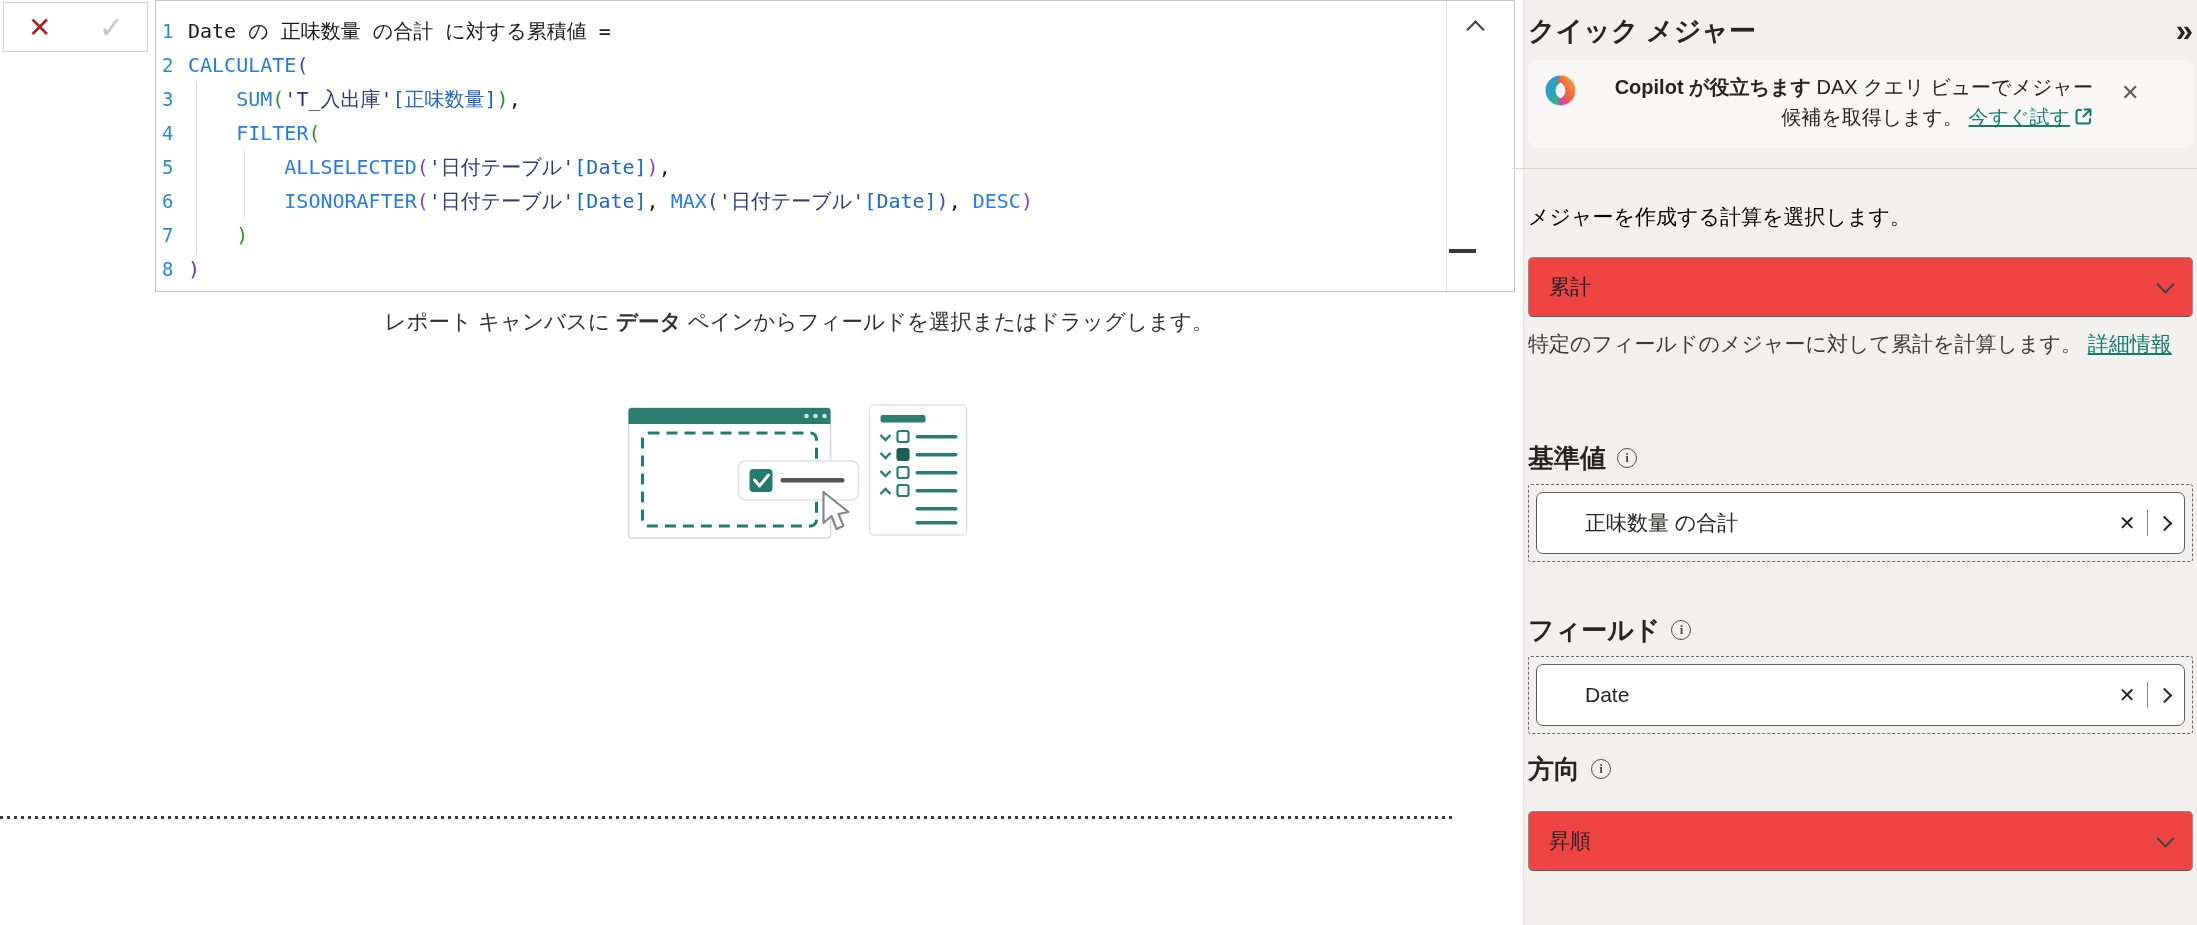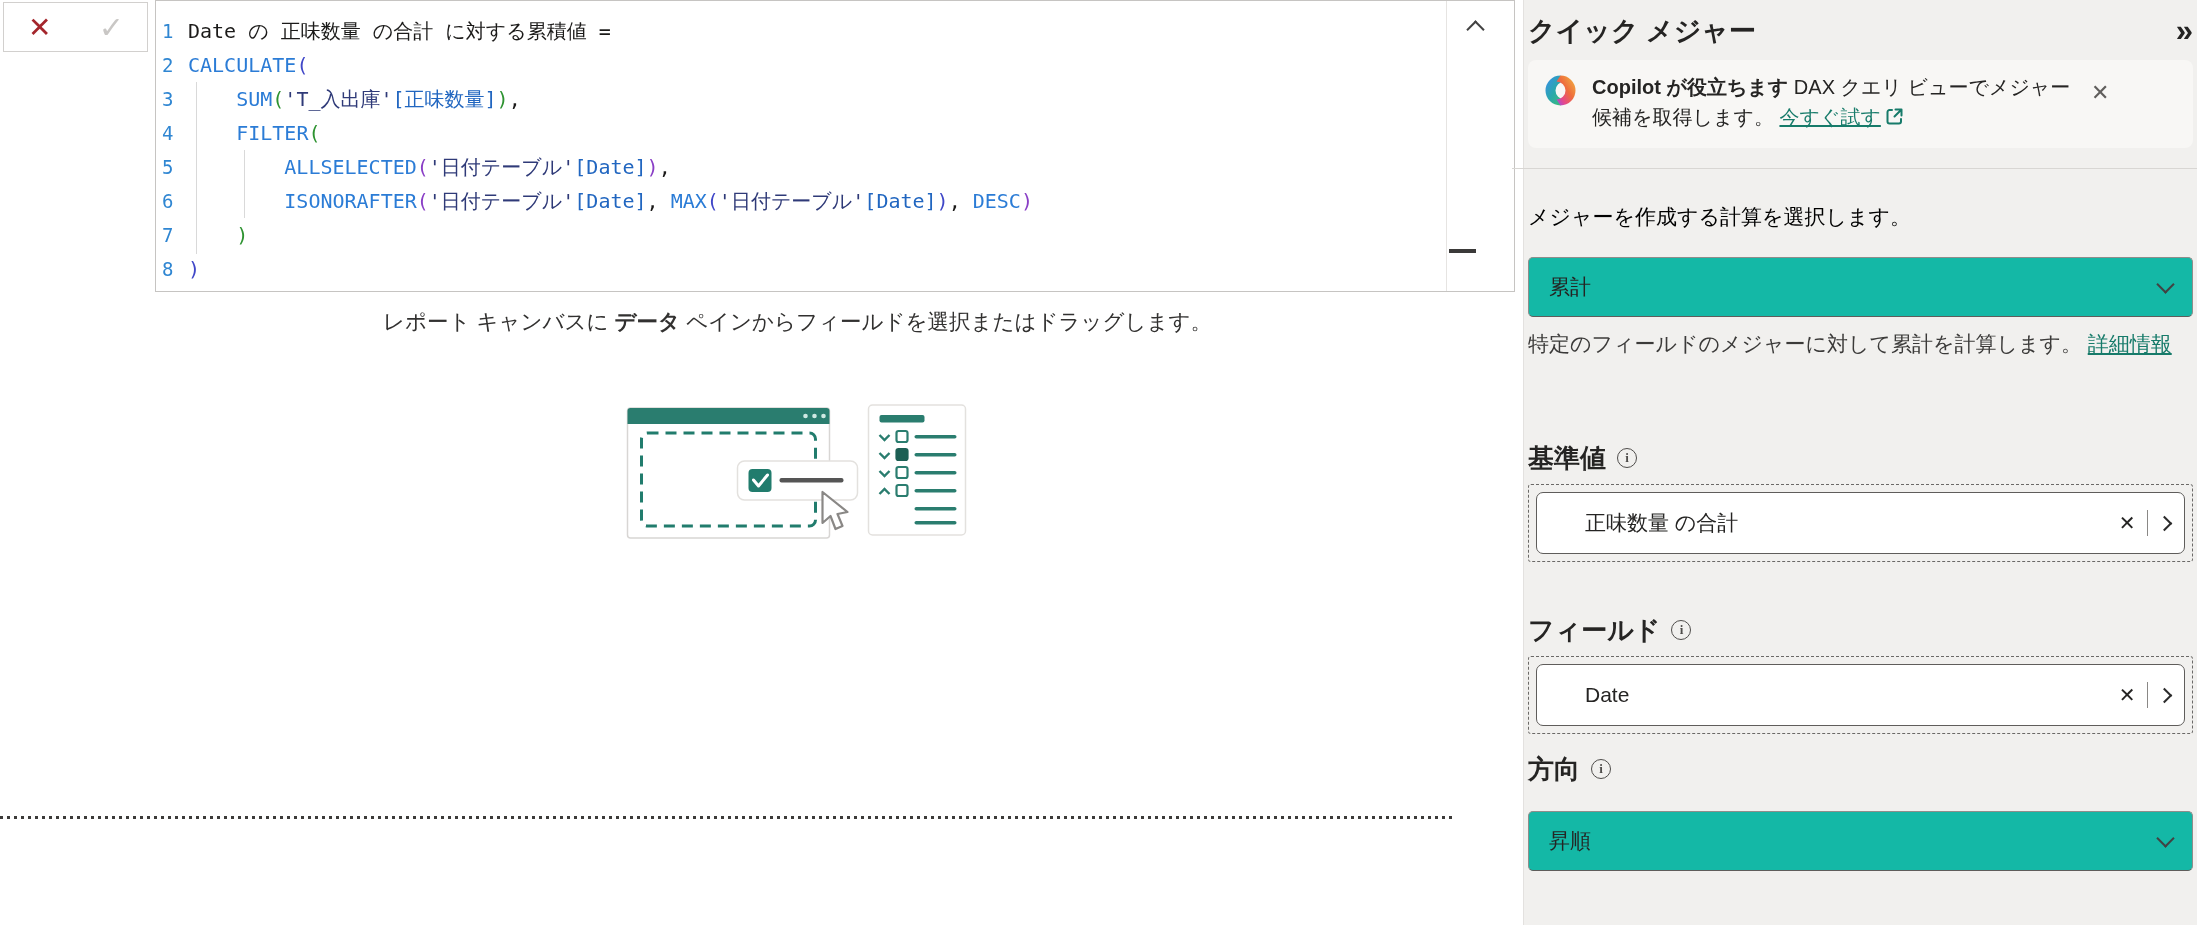--- a/index.html
+++ b/index.html
@@ -1,21 +1,21 @@
 <!DOCTYPE html>
 <html><head>
 <meta charset="utf-8">
 <style>
   * { margin:0; padding:0; box-sizing:border-box; }
   html,body { width:2197px; height:925px; overflow:hidden; background:#fff;
     font-family:"Liberation Sans","DejaVu Sans",sans-serif; color:#252423; }
 
   
   #canvas { position:absolute; left:0; top:0; width:1600px; height:925px;
-    background:#fff; border-right:5px solid #84cc16; }
+    background:#fff; border-right:2px solid #84cc16; }
   .canvas-msg { position:absolute; top:306px; left:0; width:100%; text-align:center;
     font-size:21.5px; line-height:33px; color:#323130; }
   .canvas-msg .inner { display:inline-block; max-width:900px; }
   .canvas-msg b { font-weight:700; }
   #illustration { position:absolute; top:400px; left:50%; transform:translateX(-50%); }
   #dotted-line { position:absolute; top:816px; left:0; width:1456px; height:3px;
     background:repeating-linear-gradient(90deg,#3c3b39 0 3px,transparent 3px 7px); }
 
   
   #formula-bar { position:absolute; left:155px; top:0; width:1360px; height:292px;
@@ -54,29 +54,29 @@
   .chev.right{ transform:rotate(-45deg); width:11px; height:11px; border-color:#2b2b2b; }
 
   
   #panel { position:absolute; left:1523px; top:0; width:674px; height:925px;
     background:#f1f0ee; border-left:1px solid #e3e1df; padding:0 4px; }
   .panel-header { margin-top:12px; height:38px; display:flex; align-items:center;
     justify-content:space-between; }
   .panel-title { font-size:27px; font-weight:700; color:#252423; }
   .collapse-btn { font-size:31px; color:#252423; line-height:30px; cursor:pointer; font-weight:600; }
   .copilot-banner { margin-top:10px; height:88px; background:#f8f7f5; border-radius:8px;
-    padding:12px 14px; display:flex; gap:13px; align-items:flex-start; }
+    padding:12px 14px; display:flex; gap:28px; align-items:flex-start;text-align:right; }
   .banner-text { flex:1; font-size:20px; line-height:30px; color:#252423; max-width:486px; }
   .banner-text b { font-weight:700; }
   .teal-link { color:#177b6a; text-decoration:underline; cursor:pointer; }
   .ext-icon { display:inline-block; vertical-align:-2px; margin-left:4px; }
   .banner-close { font-size:22px; color:#605e5c; margin-top:8px; cursor:pointer; }
   .panel-divider { margin:20px -16px 0; height:1px; background:#d8d6d3; }
   .calc-label { margin-top:34px; font-size:21px; color:#000000; }
-  .dropdown { margin-top:26px; height:60px; background:#14b8a6; border:1px solid #8f8d8b;
+  .dropdown { margin-top:26px; height:60px; background:#ef4444; border:1px solid #8f8d8b;
     border-bottom-color:#5f5d5b; border-radius:5px; display:flex; align-items:center;
     justify-content:space-between; padding:0 20px; font-size:21px; color:#252423; cursor:pointer; }
   .calc-desc { margin-top:12px; font-size:21px; line-height:29px; color:#3b3a39; }
   .section-header { font-size:26px; font-weight:600; color:#252423; display:flex;
     align-items:center; gap:11px; height:32px; }
   #hdr-base { margin-top:84px; }
   #hdr-field { margin-top:52px; }
   #hdr-dir { margin-top:19px; }
   .info-icon { width:20px; height:20px; border:1.5px solid #4f4d4b; border-radius:50%;
     font-size:13px; line-height:17px; text-align:center; color:#4f4d4b;

